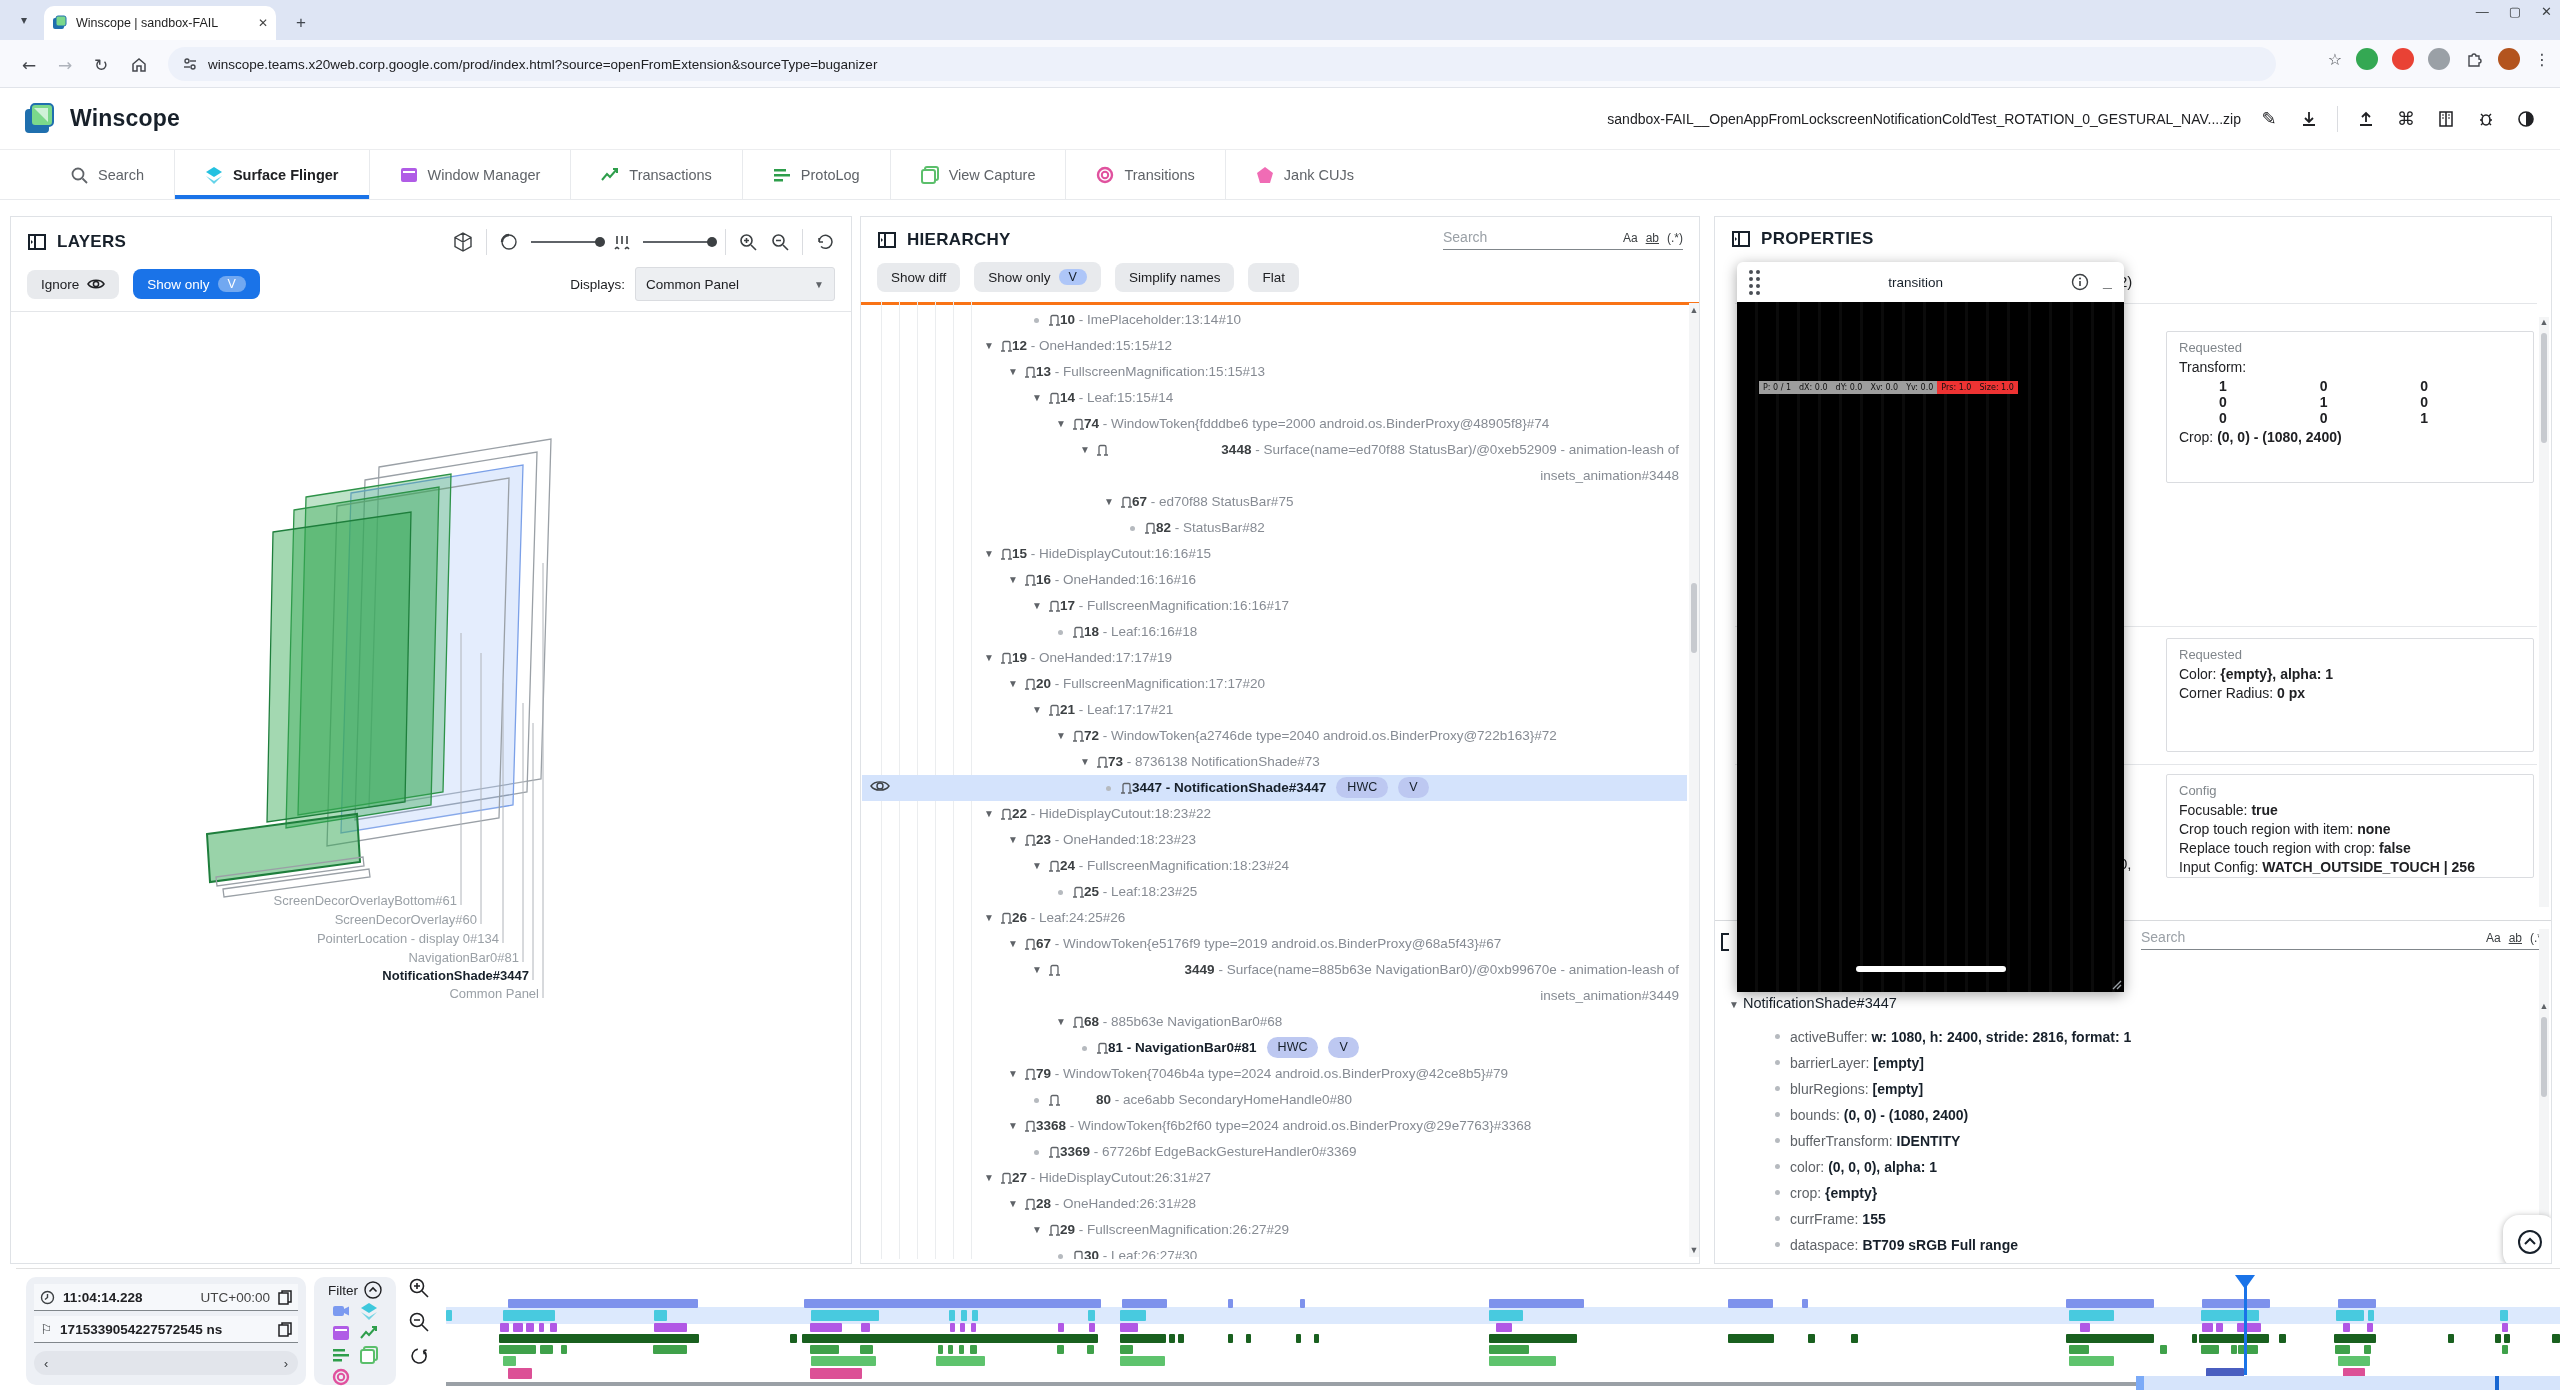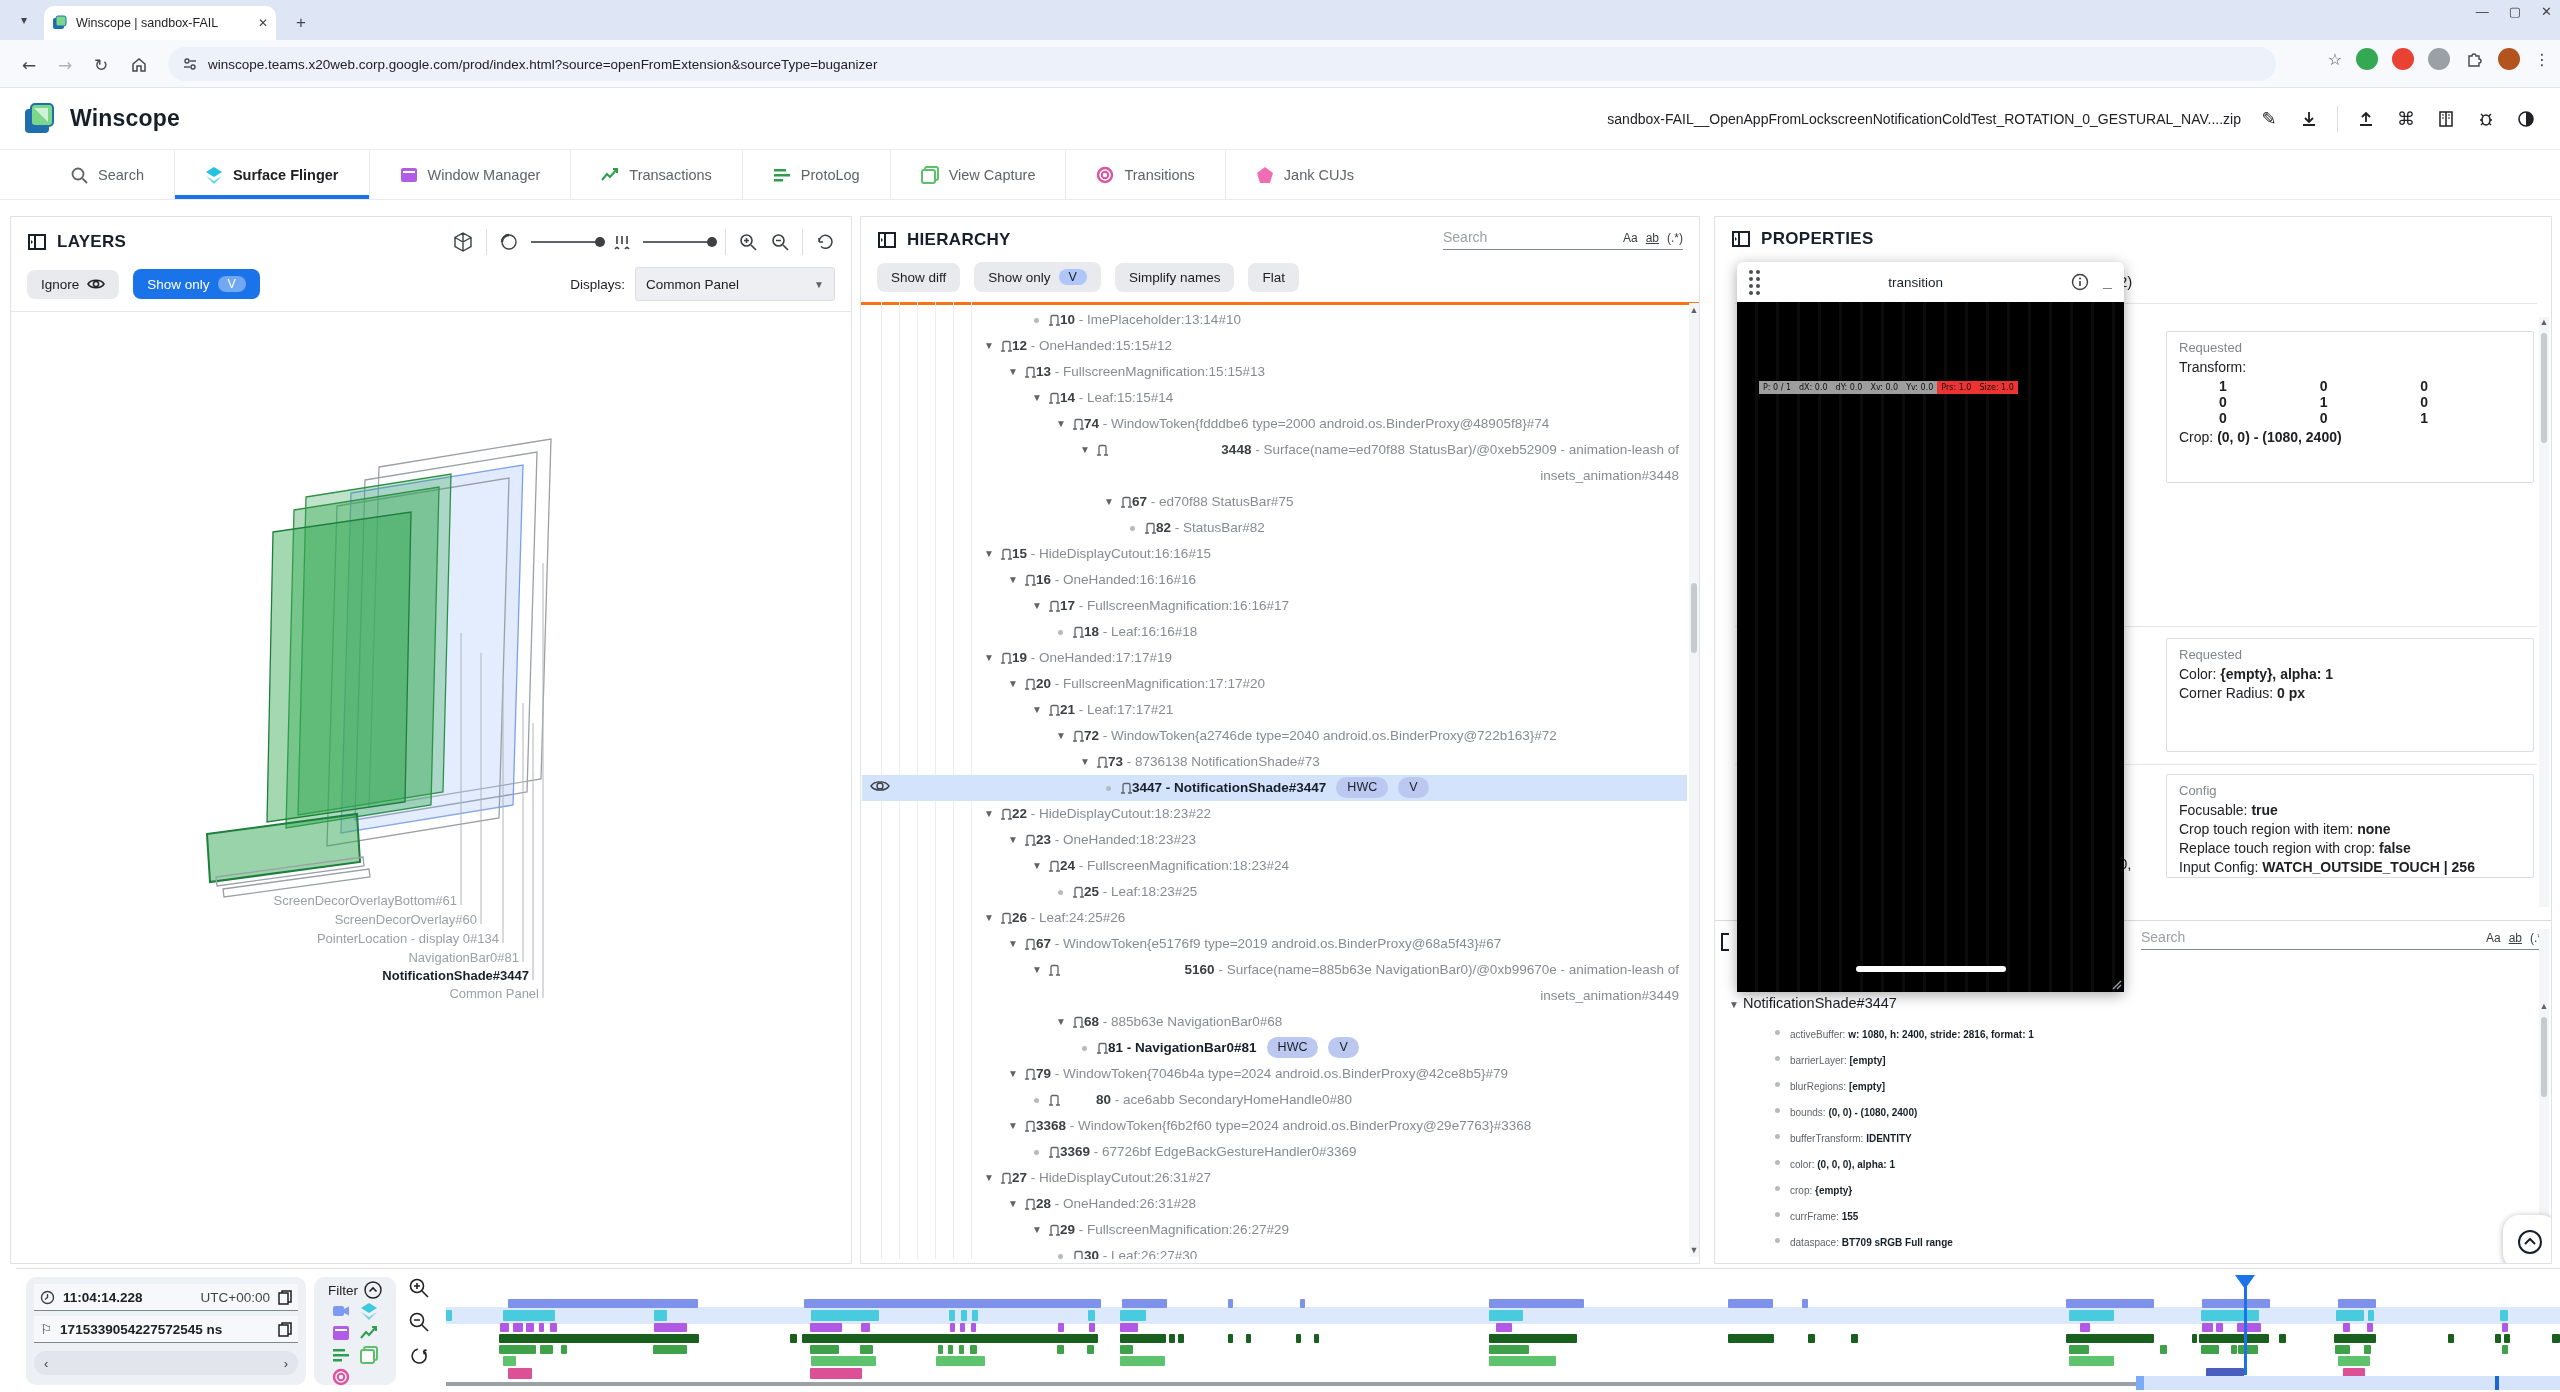--- a/index.html
+++ b/index.html
@@ -97,21 +97,21 @@
 
   
   .pbox { position:absolute; border:1px solid #DADCE0; border-radius:2px; padding:8px 12px; font-size:14px; }
   .pbox .legend { color:#80868B; font-size:13px; margin-bottom:4px; }
   .pline { margin:3px 0; color:#202124; }
   .pline b { font-weight:700; }
   .matrix { margin-left:40px; }
   .mrow { display:flex; }
   .mrow span { width:110px; text-align:left; font-weight:700; }
   .hdiv { position:absolute; height:1px; background:#E4E6E9; }
-  .citem { position:absolute; font-size:10px; white-space:nowrap; }
+  .citem { position:absolute; font-size:14px; white-space:nowrap; }
   .citem .dot2 { display:inline-block; width:5px; height:5px; border-radius:50%; background:#B6BABF; margin-right:10px; vertical-align:3px; }
   .citem .k { color:#5F6368; }
   .citem .v { font-weight:700; color:#17202A; }
   .frag { position:absolute; font-size:15px; color:#202124; }
 
   
   .twin { position:absolute; left:22px; top:45px; width:387px; height:730px; border-radius:6px;
     box-shadow:0 3px 14px rgba(0,0,0,.35); background:#fff; z-index:40; }
   .twin-bar { height:40px; display:flex; align-items:center; padding:0 12px; gap:10px; }
   .twin-title { flex:1; text-align:center; font-size:13.5px; color:#17202A; }
@@ -683,21 +683,21 @@
           </span>
           <span class="txt"><span class="num">67</span> <span class="nm">- WindowToken{e5176f9 type=2019 android.os.BinderProxy@68a5f43}#67</span></span>
         </div>
         <div class="trow" style="padding-left: 156px;">
           <span class="lead">
             <span class="arrow">▼</span>
             <svg width="11" height="12" viewBox="0 0 11 12">
               <path d="M2 11 V3 Q2 1.5 3.5 1.5 H7.5 Q9 1.5 9 3 V11 M0 11 H4 M7 11 H11" fill="none" stroke="#5F6368" stroke-width="1.3"></path>
             </svg>
           </span>
-          <span class="txt"><span class="num">5160</span> <span class="nm">- Surface(name=885b63e NavigationBar0)/@0xb99670e - animation-leash of insets_animation#3449</span></span>
+          <span class="txt"><span class="num">3449</span> <span class="nm">- Surface(name=885b63e NavigationBar0)/@0xb99670e - animation-leash of insets_animation#3449</span></span>
         </div>
         <div class="trow" style="padding-left: 180px;">
           <span class="lead">
             <span class="arrow">▼</span>
             <svg width="11" height="12" viewBox="0 0 11 12">
               <path d="M2 11 V3 Q2 1.5 3.5 1.5 H7.5 Q9 1.5 9 3 V11 M0 11 H4 M7 11 H11" fill="none" stroke="#5F6368" stroke-width="1.3"></path>
             </svg>
           </span>
           <span class="txt"><span class="num">68</span> <span class="nm">- 885b63e NavigationBar0#68</span></span>
         </div>

